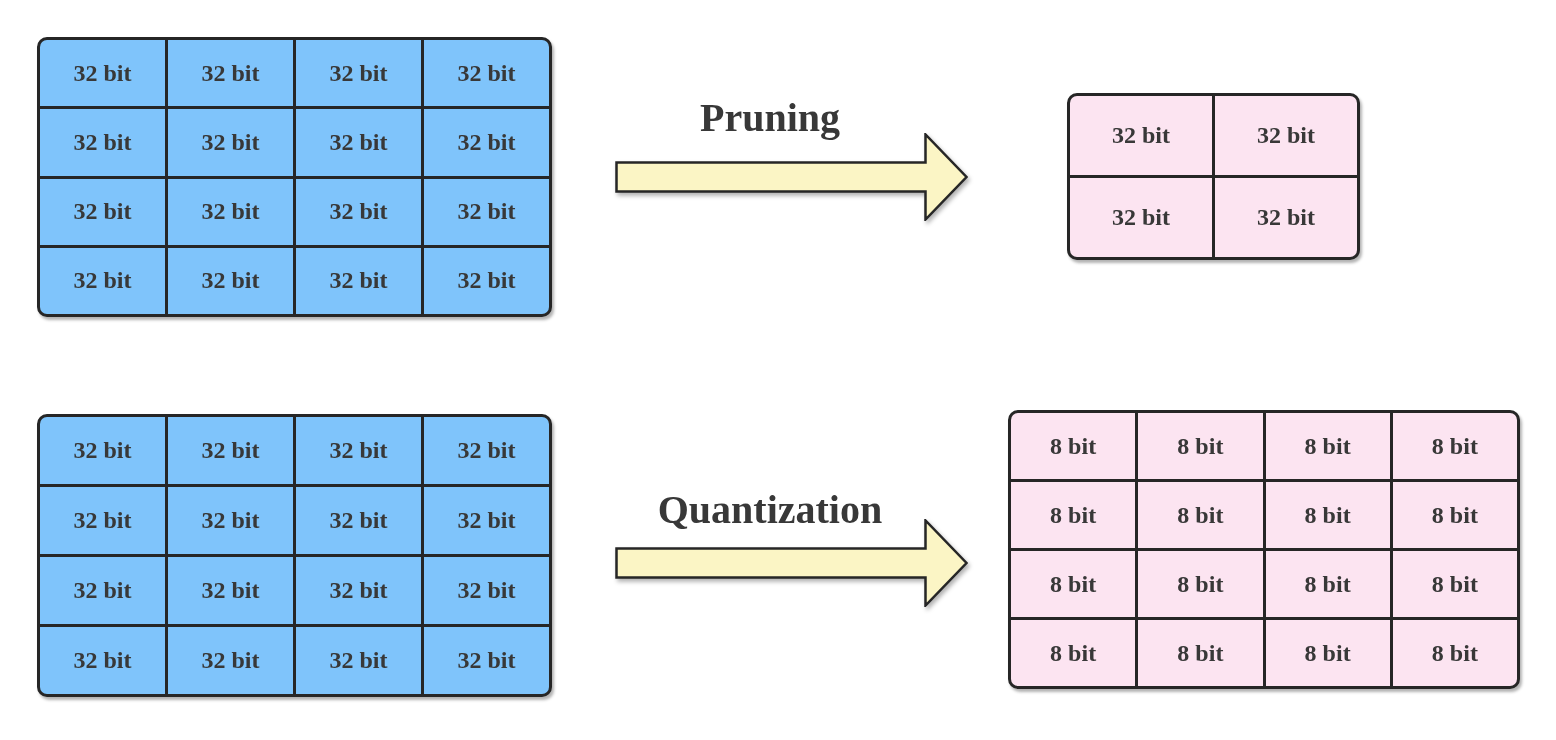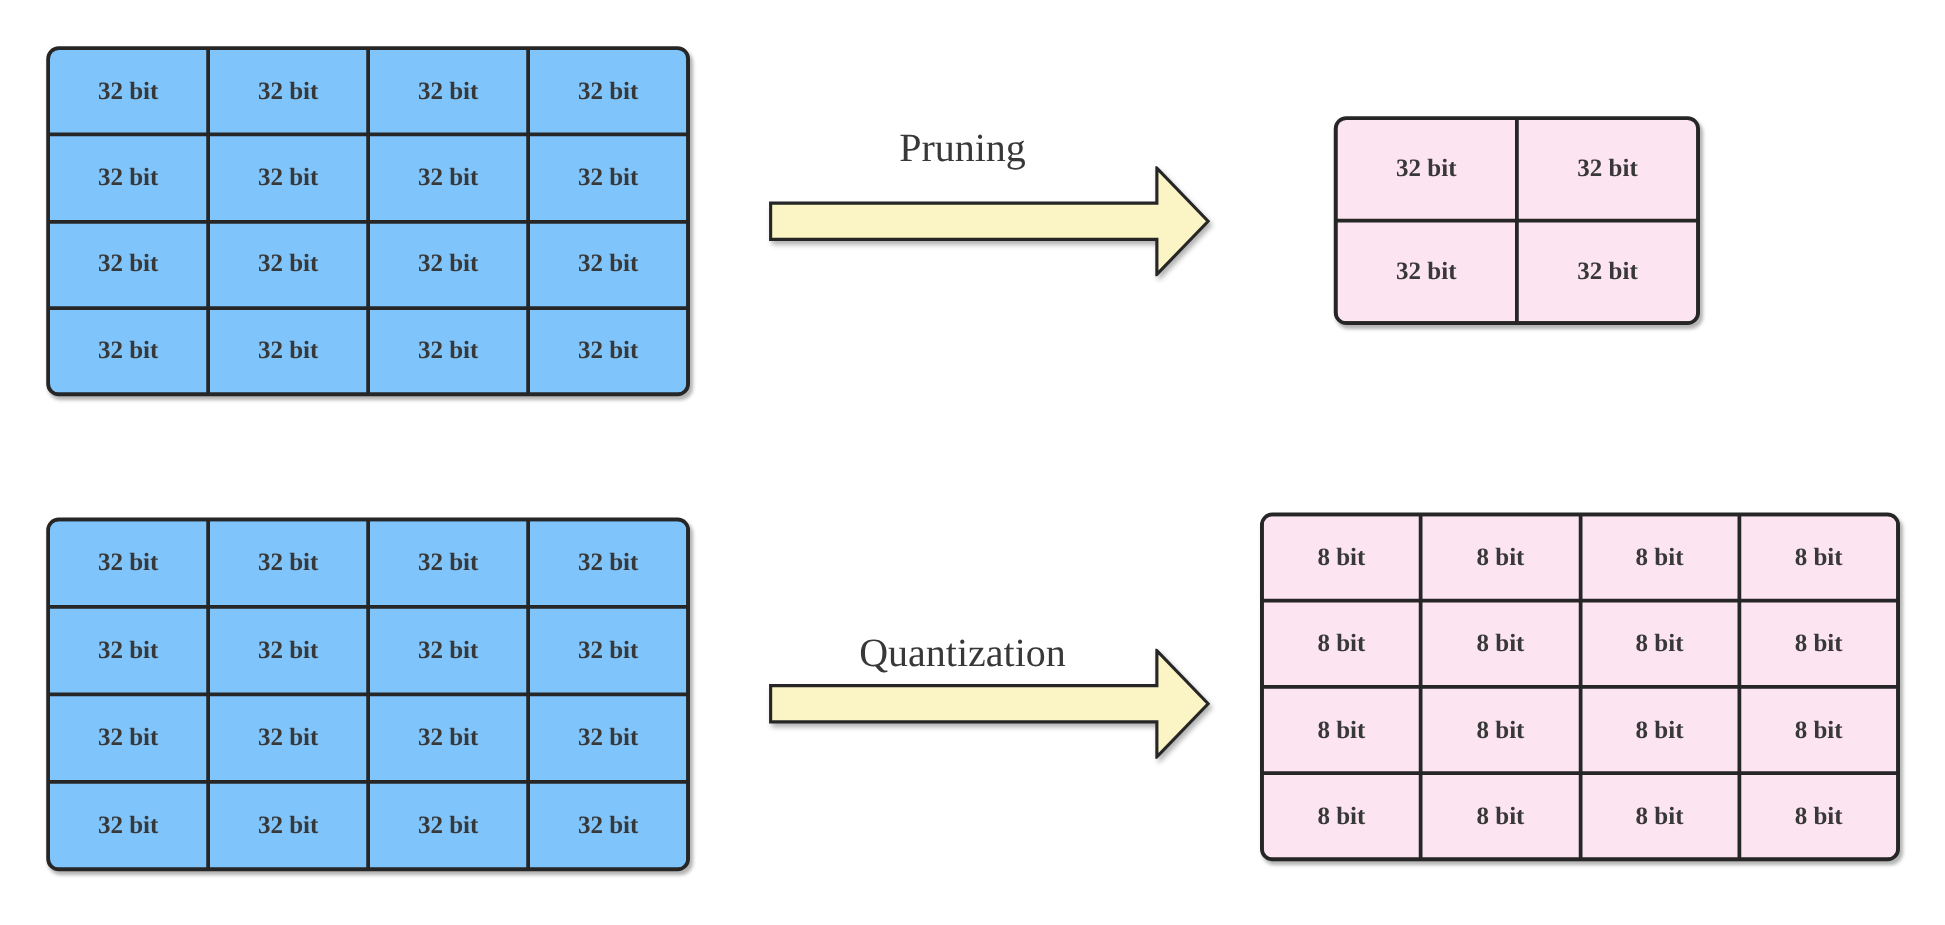--- a/index.html
+++ b/index.html
@@ -31,50 +31,50 @@
     border-radius: 10px;
     overflow: hidden;
     box-shadow: 2px 3px 3px rgba(0,0,0,0.30);
   }
   .matrix .cell {
     background: var(--cell-bg, #ccc);
     display: flex;
     align-items: center;
     justify-content: center;
     font-weight: bold;
-    font-size: 20px;
+    font-size: 24px;
     color: var(--text);
     white-space: nowrap;
   }
   .flow-label {
     position: absolute;
     width: 310px;
     height: 36px;
     line-height: 36px;
     text-align: center;
-    font-weight: normal;
-    font-size: 32px;
+    font-weight: bold;
+    font-size: 40px;
     color: var(--text);
     white-space: nowrap;
   }
   .arrow {
     position: absolute;
     filter: drop-shadow(2px 3px 2px rgba(0,0,0,0.30));
   }
   .arrow polygon {
     fill: var(--arrow-fill);
     stroke: var(--outline);
     stroke-width: 2.5;
   }
   #grid-pruning-source  { left: 37px;   top: 37px;  width: 515px; height: 280px; }
   #label-pruning        { left: 615px;  top: 100px; }
   #arrow-pruning        { left: 615px;  top: 133px; }
   #grid-pruning-target  { left: 1067px; top: 93px;  width: 293px; height: 167px; }
   #grid-quant-source    { left: 37px;   top: 414px; width: 515px; height: 283px; }
-  #label-quant          { left: 615px;  top: 504px; }
+  #label-quant          { left: 615px;  top: 492px; }
   #arrow-quant          { left: 615px;  top: 519px; }
   #grid-quant-target    { left: 1008px; top: 410px; width: 512px; height: 279px; }
 </style>
 </head>
 <body>
 
 <div class="canvas">
 
   <div class="matrix" id="grid-pruning-source" style="--cols: 4; --rows: 4; --cell-bg: #7fc4fb;">
       <div class="cell">32 bit</div>

